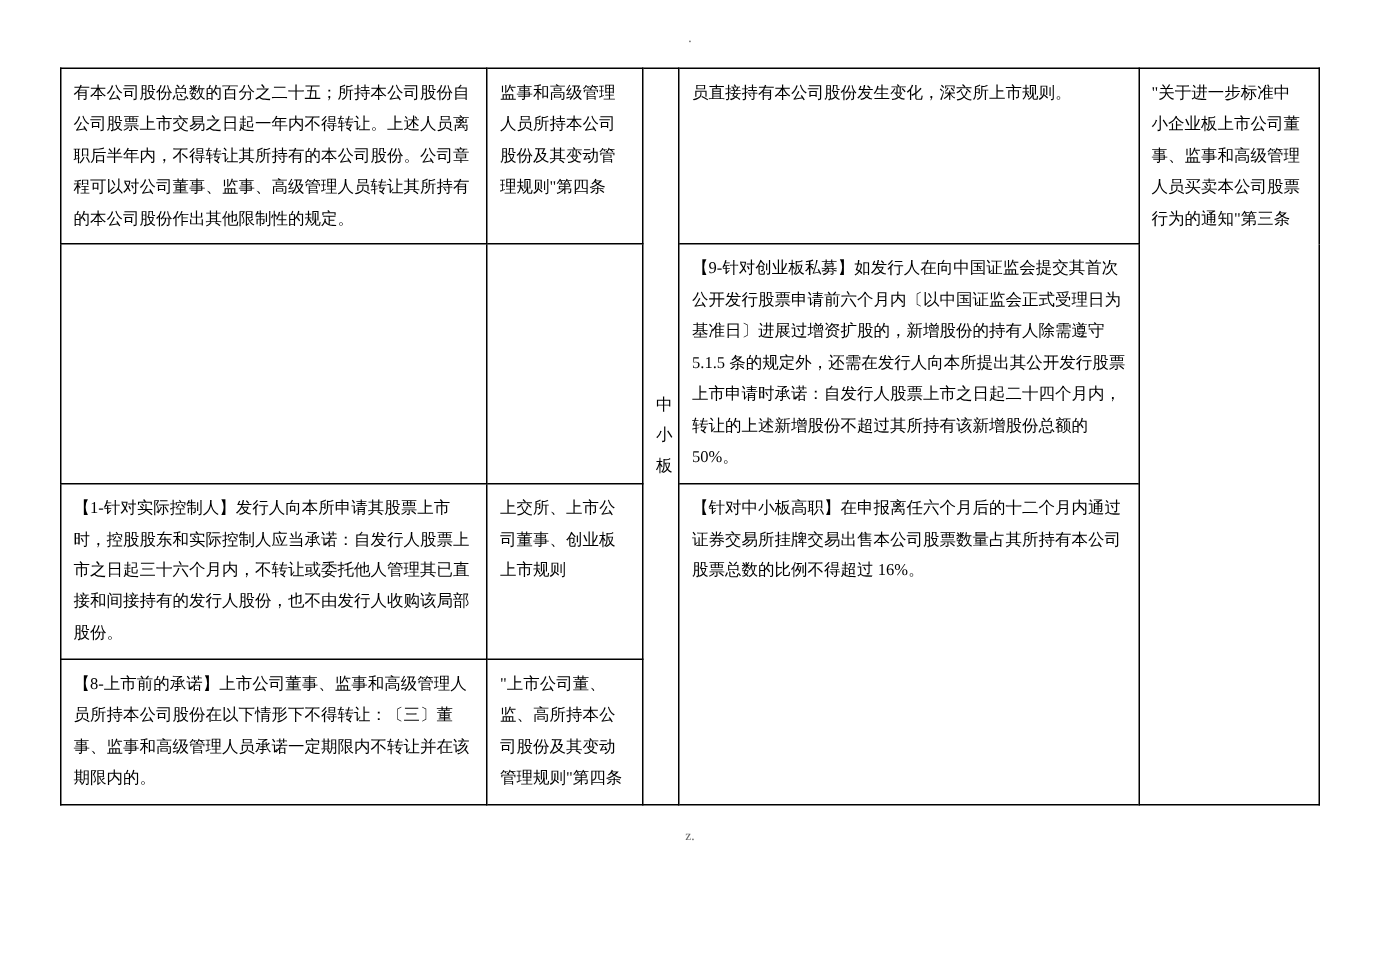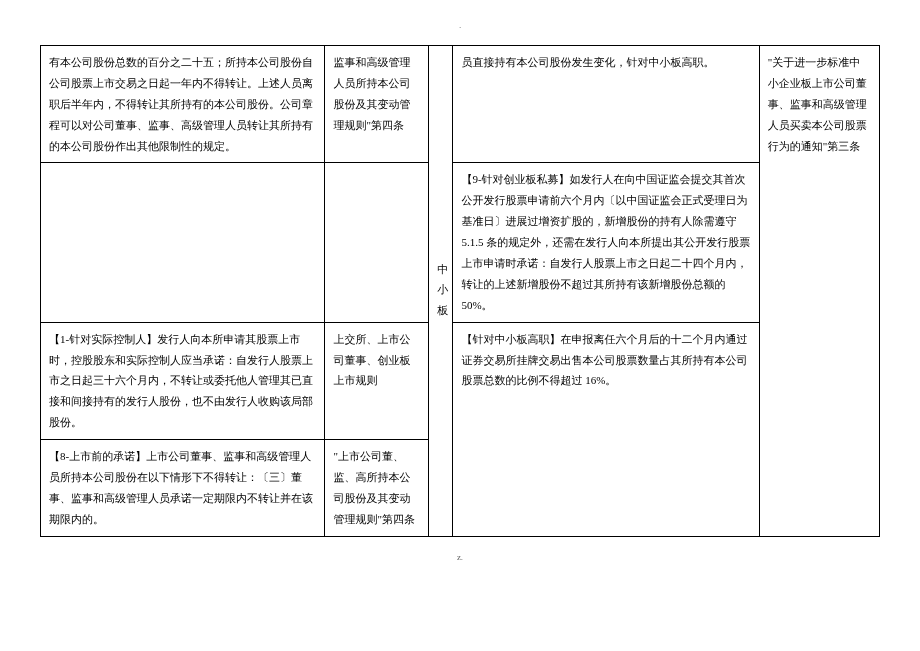--- a/index.html
+++ b/index.html
@@ -40,42 +40,41 @@
       font-size: 11px;
       word-wrap: break-word;
     }
     .col1 { width: 260px; }
     .col2 { width: 95px; }
     .col3 { width: 22px; }
     .col4 { width: 280px; }
     .col5 { width: 110px; }
     .vertical-center {
       vertical-align: middle;
-      font-family: Liberation Mono, monospace;
     }
   </style>
 </head>
 <body>
 
 <div class="page-marker-top">.</div>
 
 <table>
   <colgroup>
     <col class="col1">
     <col class="col2">
     <col class="col3">
     <col class="col4">
     <col class="col5">
   </colgroup>
   <tbody>
     <tr>
       <td>有本公司股份总数的百分之二十五；所持本公司股份自公司股票上市交易之日起一年内不得转让。上述人员离职后半年内，不得转让其所持有的本公司股份。公司章程可以对公司董事、监事、高级管理人员转让其所持有的本公司股份作出其他限制性的规定。</td>
       <td>监事和高级管理人员所持本公司股份及其变动管理规则"第四条</td>
       <td rowspan="4" class="vertical-center">中小板</td>
-      <td>员直接持有本公司股份发生变化，针对中小板高职。</td>
+      <td>员直接持有本公司股份发生变化，深交所上市规则。</td>
       <td rowspan="4">"关于进一步标准中小企业板上市公司董事、监事和高级管理人员买卖本公司股票行为的通知"第三条</td>
     </tr>
     <tr>
       <td></td>
       <td></td>
       <td>【9-针对创业板私募】如发行人在向中国证监会提交其首次公开发行股票申请前六个月内〔以中国证监会正式受理日为基准日〕进展过增资扩股的，新增股份的持有人除需遵守 5.1.5 条的规定外，还需在发行人向本所提出其公开发行股票上市申请时承诺：自发行人股票上市之日起二十四个月内，转让的上述新增股份不超过其所持有该新增股份总额的 50%。</td>
     </tr>
     <tr>
       <td>【1-针对实际控制人】发行人向本所申请其股票上市时，控股股东和实际控制人应当承诺：自发行人股票上市之日起三十六个月内，不转让或委托他人管理其已直接和间接持有的发行人股份，也不由发行人收购该局部股份。</td>
       <td>上交所、上市公司董事、创业板上市规则</td>

